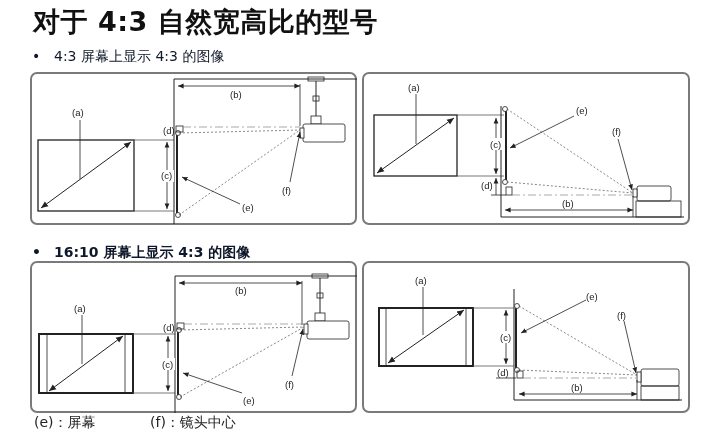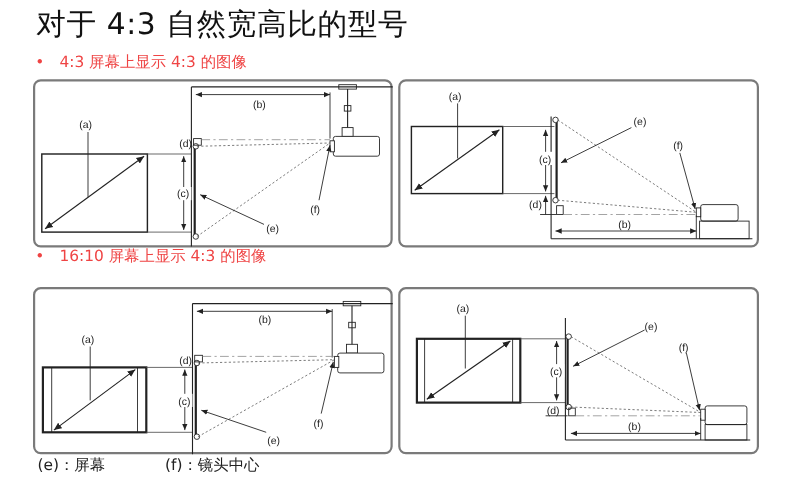--- a/index.html
+++ b/index.html
@@ -1,18 +1,18 @@
 <!DOCTYPE html>
 <html><head>
 <meta charset="utf-8">
 <style>
   html, body { margin:0; padding:0; background:#fff; }
   body { width:720px; height:443px; position:relative; overflow:hidden; font-family:"DejaVu Sans", sans-serif; color:#111; }
-  .title { position:absolute; left:33px; top:4px; font-size:27px; font-weight:normal; letter-spacing:0.5px; white-space:nowrap; }
-  .bullet { position:absolute; left:32px; font-size:14px; white-space:nowrap; color:#ef4444; }
+  .title { position:absolute; left:33px; top:4px; font-size:27px; font-weight:bold; letter-spacing:0.5px; white-space:nowrap; }
+  .bullet { position:absolute; left:32px; font-size:14px; white-space:nowrap; color:#0f172a; }
   .bullet .dot { display:inline-block; width:22px; }
   .panel { position:absolute; border:2px solid #7a7a7a; border-radius:7px; background:#fff; box-sizing:border-box; }
   .panel svg { position:absolute; left:0; top:0; }
   .legend { position:absolute; top:414px; font-size:14px; color:#222; white-space:nowrap; }
   svg text { font-family:"Liberation Sans", sans-serif; font-size:9.5px; fill:#222; }
 </style>
 </head>
 <body>
 
 <div class="title">对于 4:3 自然宽高比的型号</div>
@@ -117,21 +117,21 @@
     <text x="198" y="133">(b)</text>
 
     <line x1="210" y1="42" x2="146" y2="74" stroke="#222" stroke-width="0.8" marker-end="url(#ah2)"></line>
     <text x="212" y="40">(e)</text>
 
     <line x1="254" y1="65" x2="268" y2="116" stroke="#222" stroke-width="0.8" marker-end="url(#ah2)"></line>
     <text x="248" y="61">(f)</text>
   </svg>
 </div>
 
-<div class="bullet" style="top:224px;">
+<div class="bullet" style="top:244px;font-weight:bold;">
   <span class="dot">•</span><span>16:10 屏幕上显示 4:3 的图像</span>
 </div>
 
 <div class="panel" style="left:30px; top:261px; width:327px; height:152px;">
   <svg width="327" height="152">
     <defs>
       <marker id="ah3" markerWidth="8" markerHeight="8" refX="7" refY="4" orient="auto-start-reverse">
           <path d="M0,1 L7,4 L0,7 z" fill="#222"></path>
         </marker>
     </defs>

